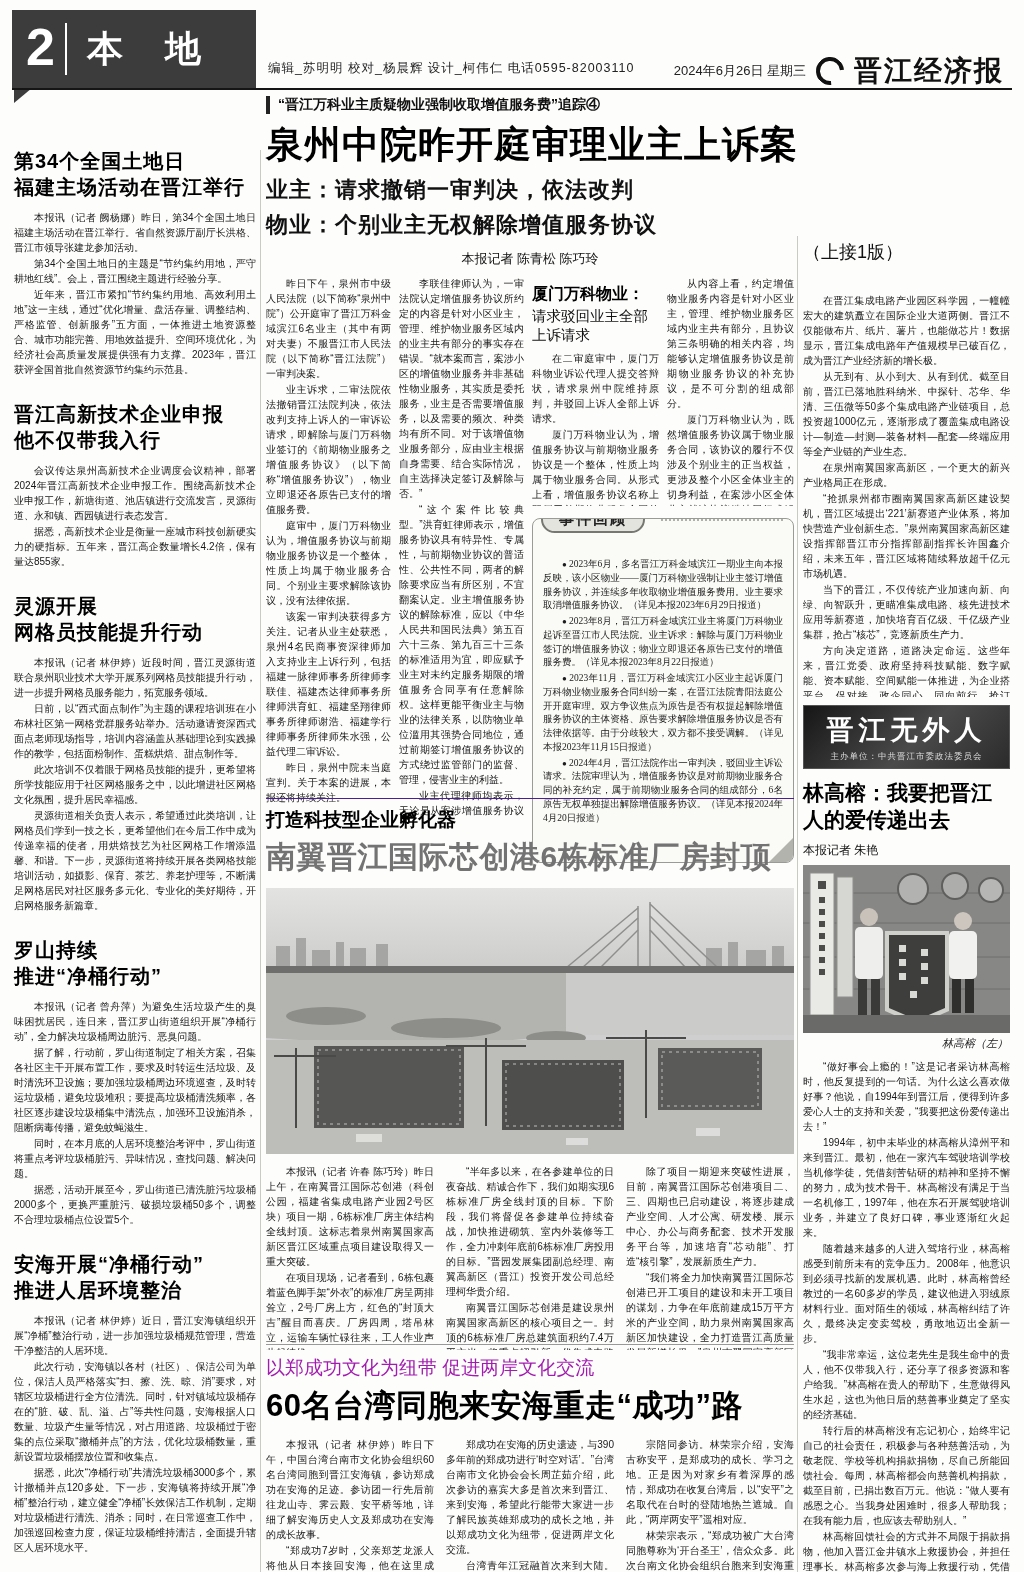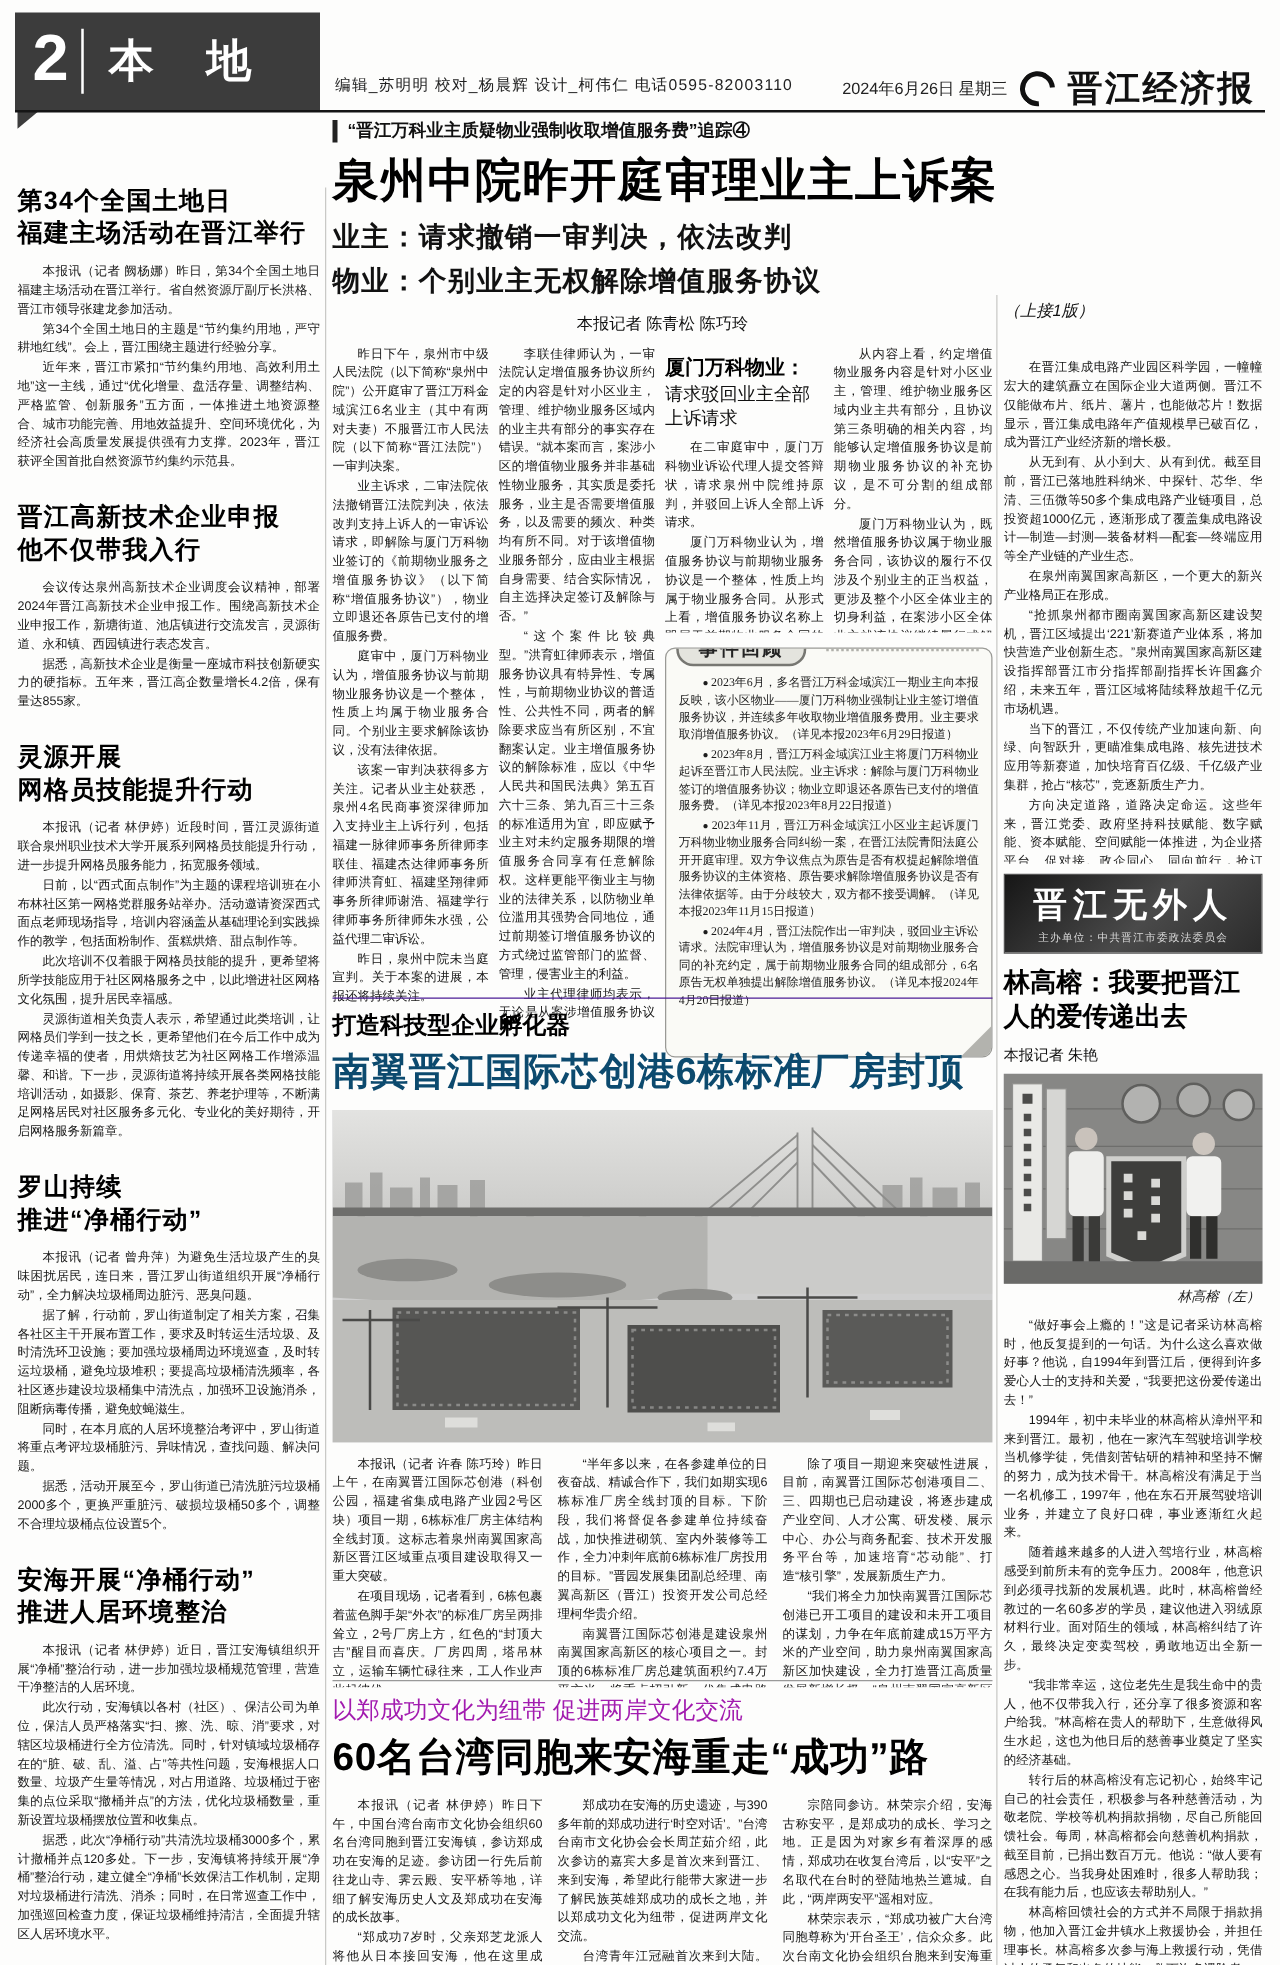--- a/index.html
+++ b/index.html
@@ -37,43 +37,43 @@
   .byline{text-align:center;font-size:13px;margin:10px 0 8px;color:#111;}
   .main-cols{display:flex;gap:8px;}
   .tcol{flex:1;overflow:hidden;}
   .half-left{width:258px;display:flex;gap:8px;height:540px;overflow:hidden;}
   .half-right{width:262px;display:flex;flex-direction:column;}
   .pair-cols{display:flex;gap:8px;height:230px;overflow:hidden;}
   .sub-strong{font-size:16px;font-weight:bold;margin:8px 0 2px;color:#000;}
   .sub-light{font-size:14.5px;line-height:1.3;margin:0 0 6px;color:#111;}
   
   .event-box{position:relative;margin-top:12px;height:296px;border:1px solid #9a9a96;border-radius:8px;
-             background:#fafaf6;padding:22px 10px 8px;overflow:hidden;}
+             background:#fafaf6;padding:39px 10px 8px;overflow:hidden;}
   .event-tab{position:absolute;top:-13px;left:8px;background:#e4e4de;border:2px solid #777772;
              border-radius:14px;padding:2px 16px;font-size:15px;font-weight:bold;letter-spacing:2px;color:#222;}
   .event-dots{position:absolute;top:0;left:128px;right:10px;border-top:2px dotted #b0b0aa;}
   .event-item{font-family:"Liberation Serif",serif;font-size:9.5px;line-height:1.45;text-align:justify;
               text-indent:2em;margin:0 0 2px;color:#1c1c1c;}
   .event-item::before{content:"● ";font-size:8px;}
   .event-fold{position:absolute;right:0;bottom:0;width:0;height:0;
               border-left:24px solid transparent;border-bottom:24px solid #b3b3ae;}
   
   .mid{position:absolute;left:266px;top:798px;width:528px;border-top:1px solid #4c1d95;padding-top:8px;}
   .mid-kicker{font-size:19px;font-weight:bold;color:#000;}
-  .mid-headline{font-size:30px;font-weight:900;letter-spacing:0.5px;margin-top:4px;color:#0c4a6e;white-space:nowrap;}
+  .mid-headline{font-size:30px;font-weight:900;letter-spacing:0.5px;margin-top:4px;color:#737373;white-space:nowrap;}
   .photo-wide{margin-top:10px;width:528px;height:266px;overflow:hidden;background:#cfcfcf;}
   .mid-cols{display:flex;gap:12px;margin-top:10px;height:186px;overflow:hidden;}
   
   .bottom{position:absolute;left:266px;top:1344px;width:528px;border-top:1px solid #999;padding-top:10px;}
   .bottom-kicker{font-size:19px;font-weight:normal;color:#a21caf;}
   .bottom-headline{font-size:31px;font-weight:900;margin-top:4px;letter-spacing:0.5px;color:#000;white-space:nowrap;}
   .bottom-cols{display:flex;gap:12px;margin-top:10px;height:150px;overflow:hidden;}
   
   .rightcol{position:absolute;left:803px;top:240px;width:207px;}
-  .continued-tag{font-size:13px;margin-bottom:10px;color:#111;font-style:italic;}
+  .continued-tag{font-size:18px;margin-bottom:10px;color:#111;}
   .cont-body{height:404px;overflow:hidden;margin-top:29px;}
   .brand-box{margin:8px 0 10px;height:64px;background:linear-gradient(135deg,#161616,#4a4a4a 55%,#2b2b2b);
              color:#fff;text-align:center;padding-top:6px;box-sizing:border-box;border:1px solid #555;}
   .brand-title{font-size:27px;font-weight:900;letter-spacing:5px;}
   .brand-sub{font-size:8.5px;letter-spacing:1px;color:#ddd;margin-top:3px;}
   .profile-headline{font-size:21px;font-weight:900;line-height:1.3;margin-top:6px;color:#000;}
   .profile-byline{font-size:12px;margin:8px 0 6px;color:#111;}
   .photo-portrait{width:207px;height:168px;background:#8a8a8a;overflow:hidden;}
   .photo-caption{text-align:right;font-family:"Liberation Serif",serif;font-style:italic;
                  font-size:11px;margin:3px 2px 8px;color:#222;}

